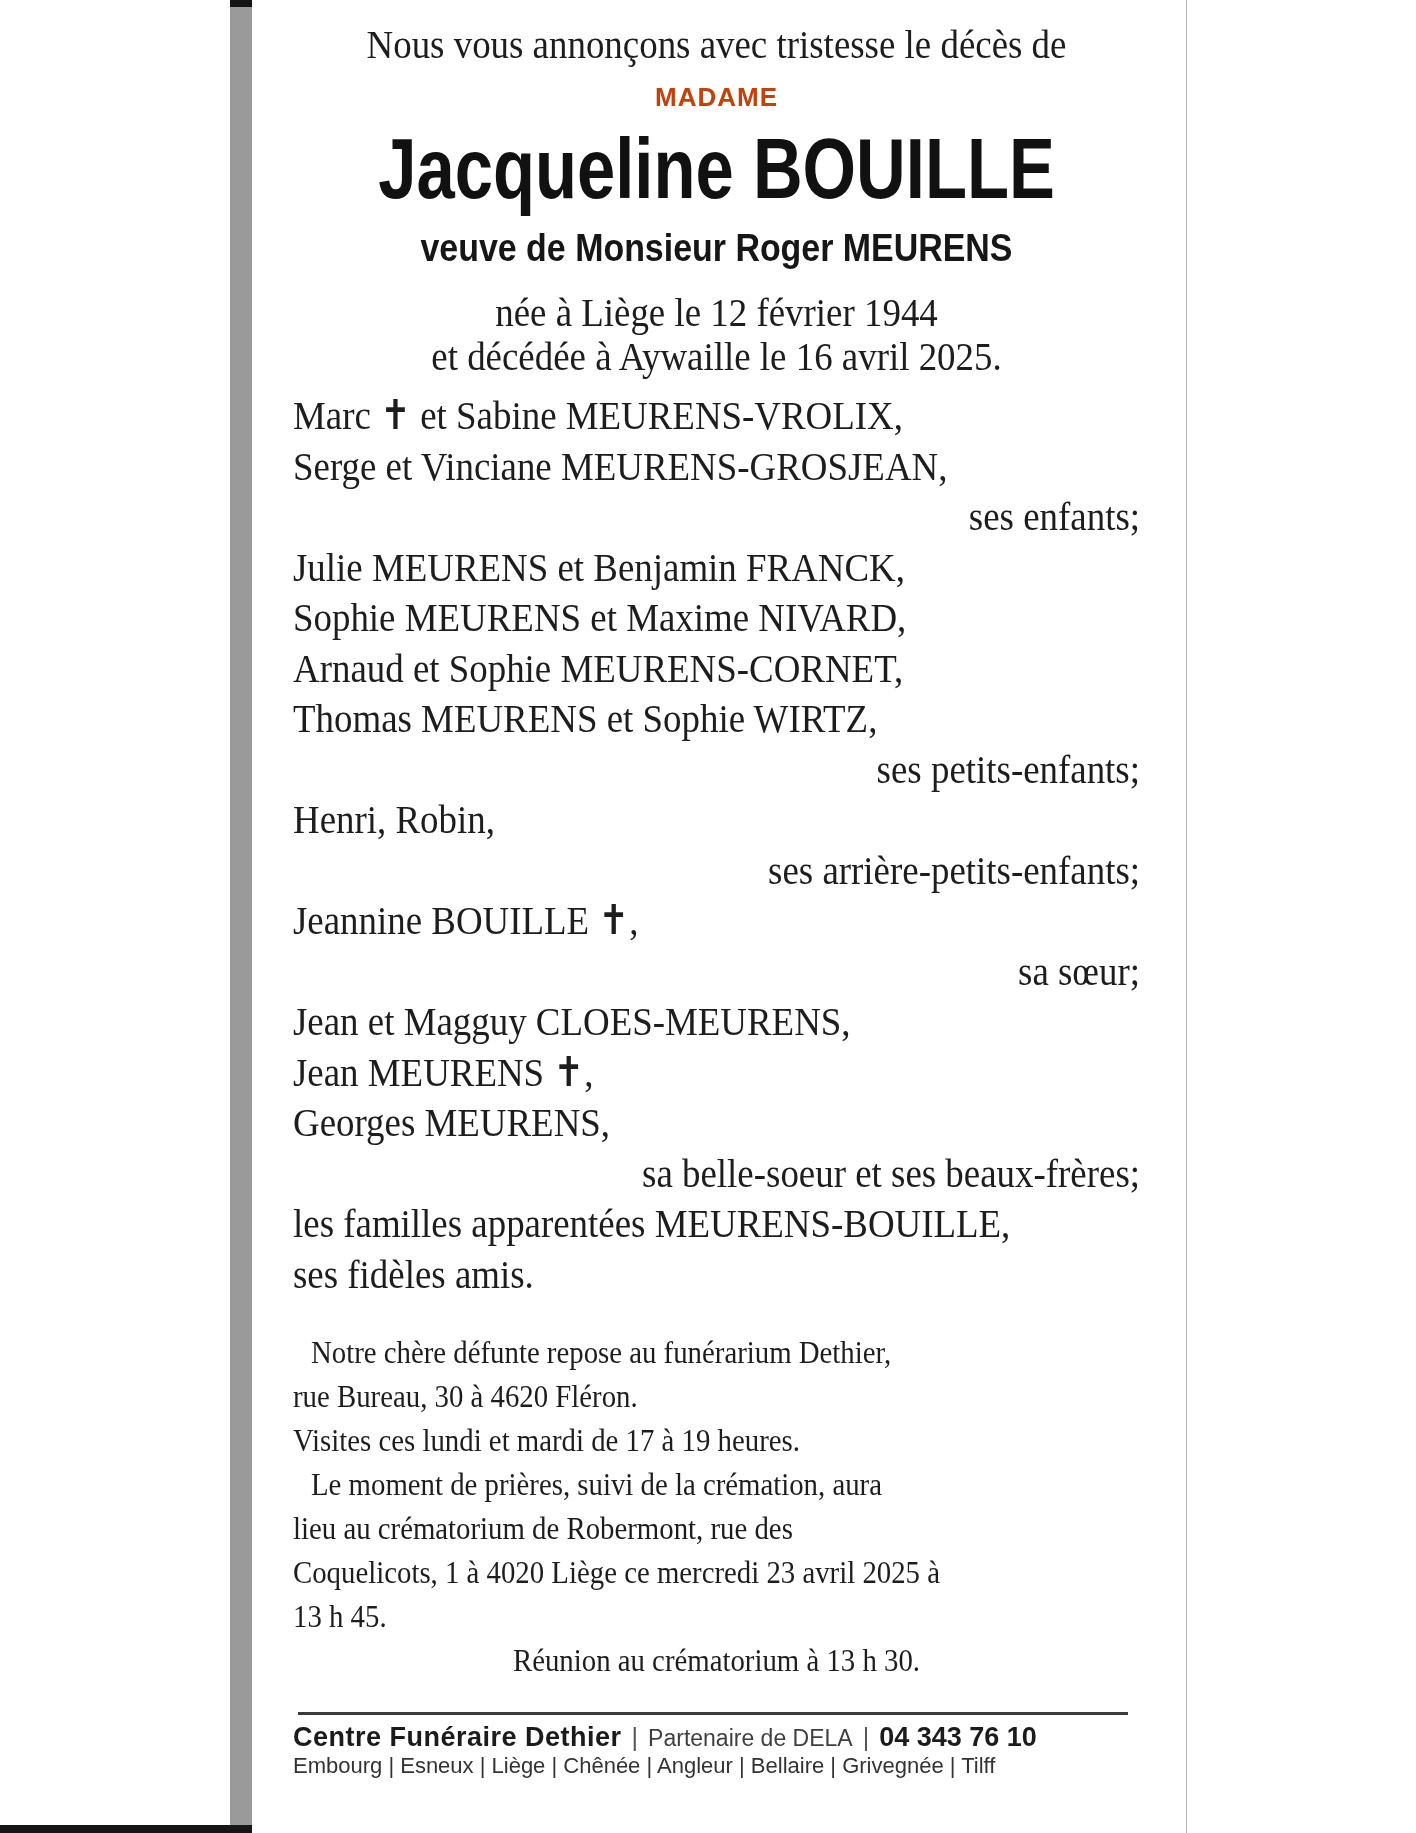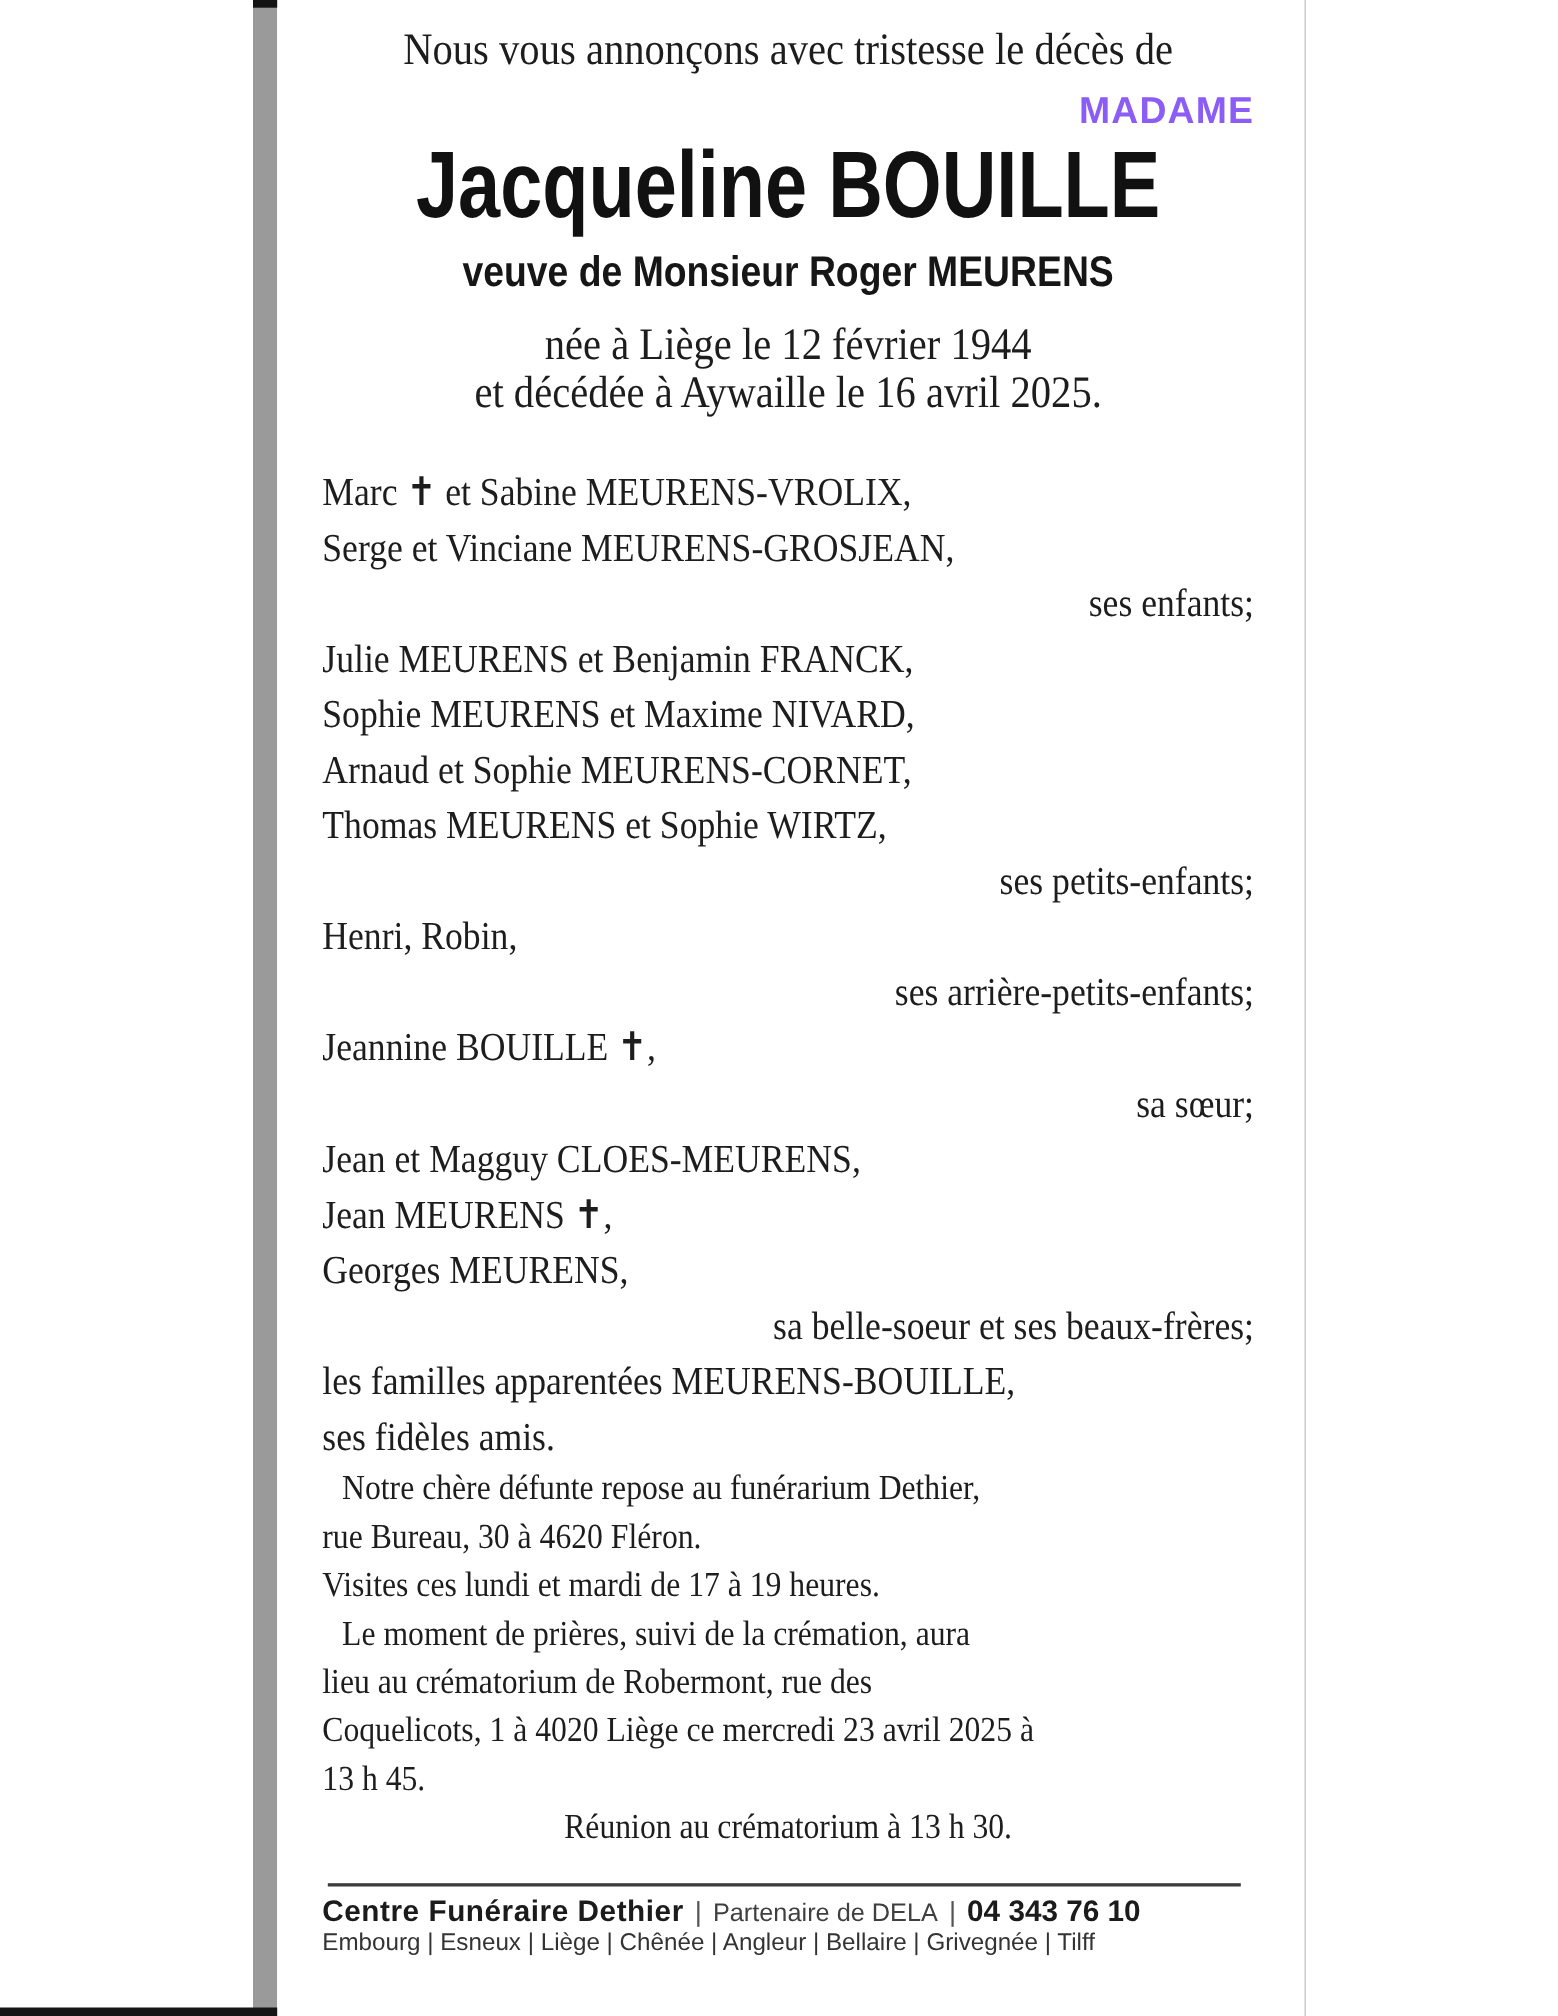--- a/index.html
+++ b/index.html
@@ -26,41 +26,41 @@
   
   .line { white-space:nowrap; }
   .l { text-align:left;   transform:scaleX(0.90); transform-origin:0 50%; }
   .r { text-align:right;  transform:scaleX(0.90); transform-origin:100% 50%; }
   .c { text-align:center; transform:scaleX(0.90); transform-origin:50% 50%; }
   .indent { text-indent:20px; }
 
   
   .announcement { top:20px; font-size:41px; line-height:48px; }
   .madame {
-    top:82px; text-align:right;
+    top:82px; text-align:center;
     font-family:"Liberation Sans", sans-serif; font-weight:bold;
-    font-size:34px; letter-spacing:1px; color:#8b5cf6;
+    font-size:26px; letter-spacing:1px; color:#c2410c;
   }
   .deceased-name {
     top:122px; text-align:center; white-space:nowrap;
     font-family:"Liberation Sans", sans-serif; font-weight:bold;
     font-size:86px; line-height:92px; color:#111111;
     transform:scaleX(0.80); transform-origin:50% 0;
   }
   .widow {
     top:226px; text-align:center; white-space:nowrap;
     font-family:"Liberation Sans", sans-serif; font-weight:bold;
     font-size:39px; color:#161616;
     transform:scaleX(0.87); transform-origin:50% 0;
   }
   .birth { top:290px; font-size:41px; line-height:44px; }
   .death { top:334px; font-size:41px; line-height:44px; }
 
   
-  .family  { top:422px;  font-size:36px; line-height:50.5px; }
+  .family  { top:390px;  font-size:41px; line-height:50.5px; }
   .details { top:1330px; font-size:32px; line-height:44px; }
 
   
   .footer-rule { position:absolute; left:46px; right:58px; top:1712px; height:0; border-top:3px solid #3c3c3c; }
   .footer-main {
     top:1722px; white-space:nowrap;
     font-family:"Liberation Sans", sans-serif; font-size:23px; color:#444444;
   }
   .footer-main .brand { font-weight:bold; font-size:27px; color:#1b1b1b; letter-spacing:0.5px; }
   .footer-main .sep   { padding:0 10px; color:#555555; font-size:25px; }

